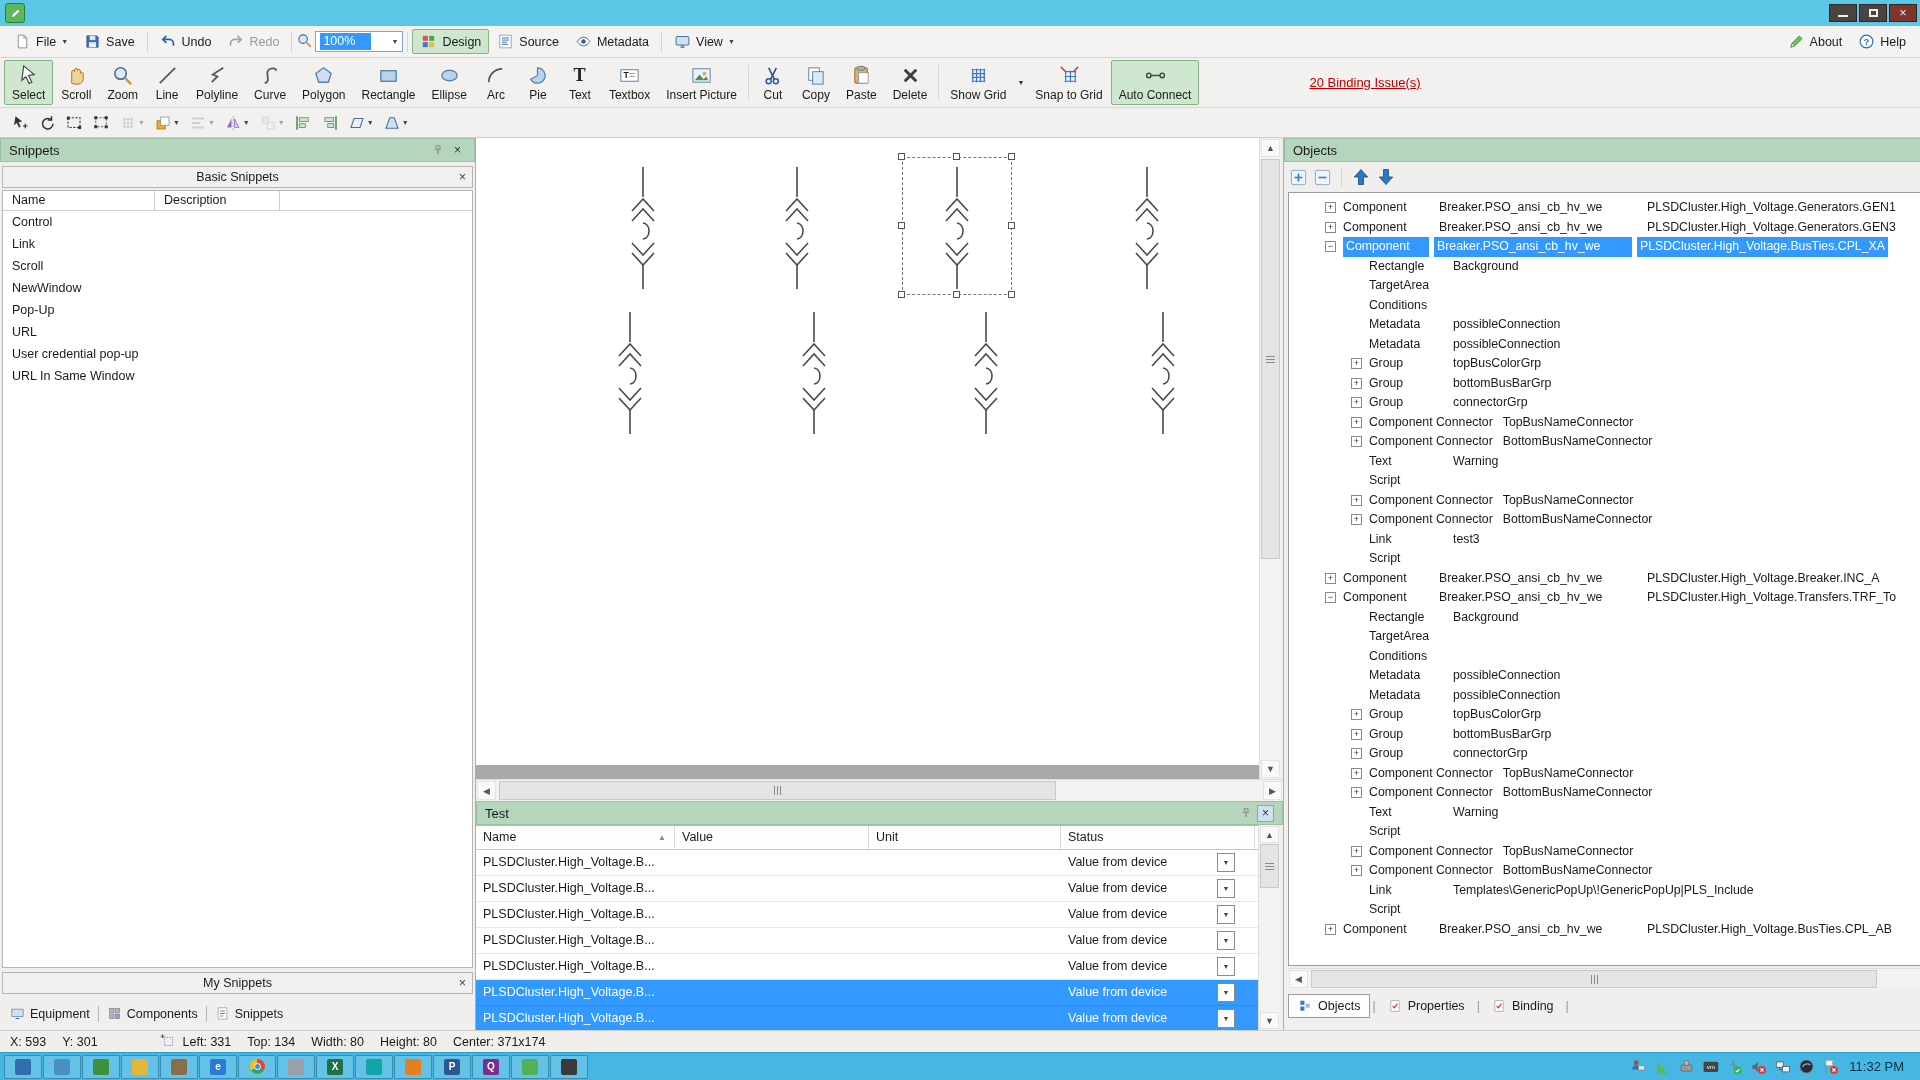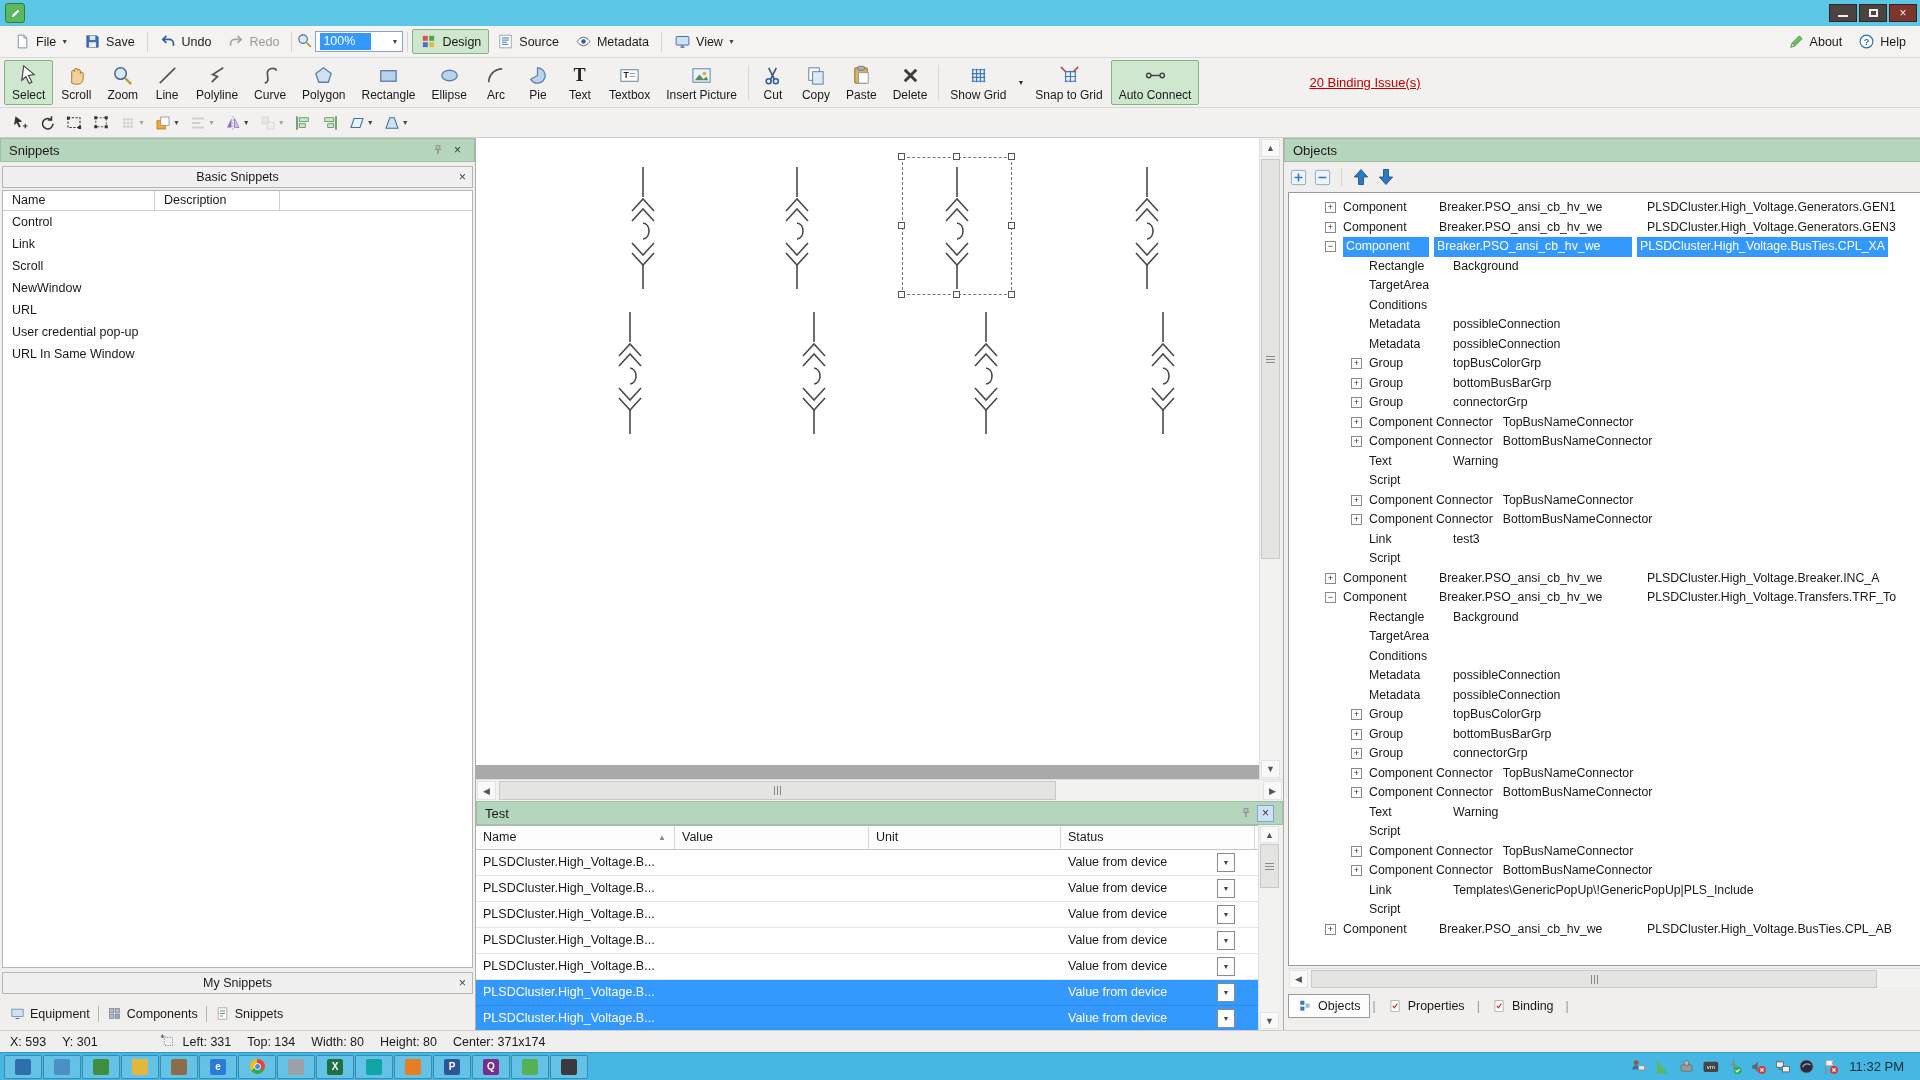--- a/index.html
+++ b/index.html
@@ -521,20 +521,21 @@
     <div class="lp-table">
       <div class="lp-thead">
         <span class="lp-th c0">Name</span>
         <span class="lp-th c1">Description</span>
       </div>
       <div id="snipRows">
           <div class="srow"><span>Control</span></div>
           <div class="srow"><span>Link</span></div>
           <div class="srow"><span>Scroll</span></div>
           <div class="srow"><span>NewWindow</span></div>
+          <div class="srow"><span>Pop-Up</span></div>
           <div class="srow"><span>URL</span></div>
           <div class="srow"><span>User credential pop-up</span></div>
           <div class="srow"><span>URL In Same Window</span></div>
         </div>
     </div>
     <div class="lp-footer">
       <span>My Snippets</span>
       <span class="x">×</span>
     </div>
     <div class="lp-tabs" id="lpTabs">

